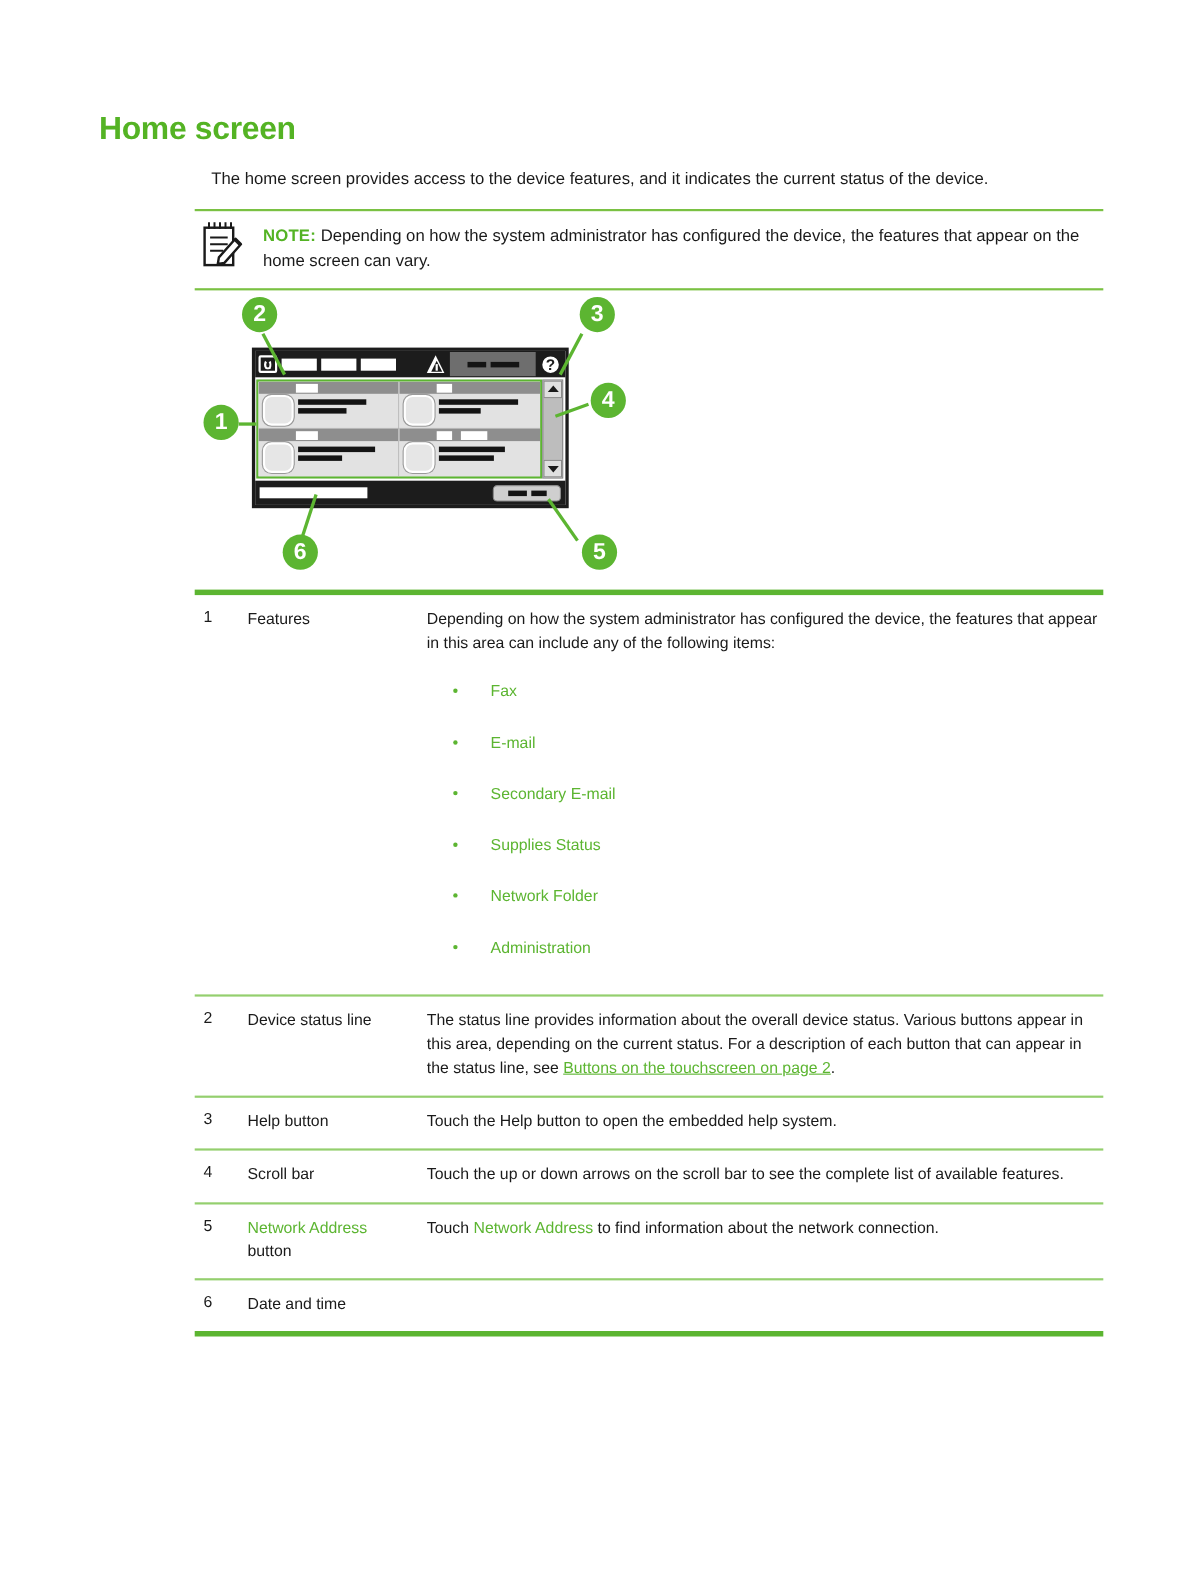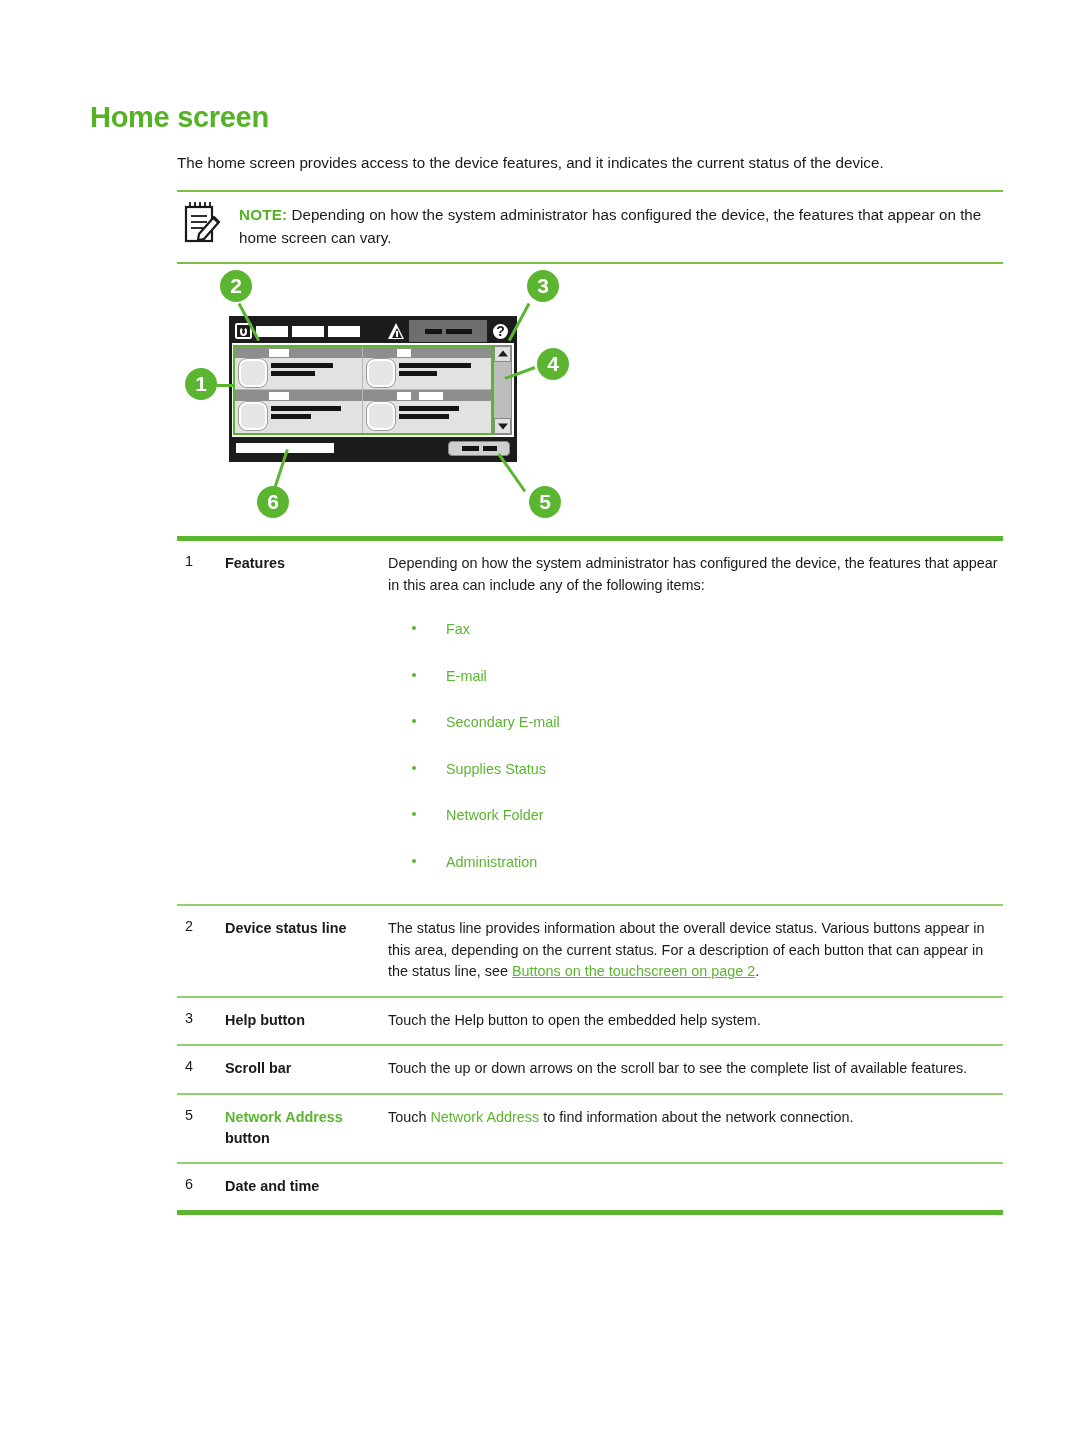--- a/index.html
+++ b/index.html
@@ -28,21 +28,21 @@
     top: 101px;
     font-size: 29px;
     font-weight: bold;
     color: #54b324;
     letter-spacing: -0.3px;
   }
 
   
   .intro {
     position: absolute;
-    left: 177px;
+    left: 192px;
     top: 152px;
     width: 826px;
     font-size: 15.2px;
     line-height: 21px;
     color: #1a1a1a;
   }
 
   
   .note-box {
     position: absolute;
@@ -360,21 +360,20 @@
     color: #1a1a1a;
     padding-left: 8px;
     box-sizing: border-box;
   }
   .c-name {
     width: 163px;
     flex: 0 0 163px;
     font-size: 14.4px;
     line-height: 21px;
     color: #1a1a1a;
-    font-weight: bold;
   }
   .c-desc {
     flex: 1 1 auto;
     font-size: 14.4px;
     line-height: 21.5px;
     color: #1a1a1a;
   }
   .ui-term { color: #5cb531; }
   .doclink {
     color: #5cb531;

